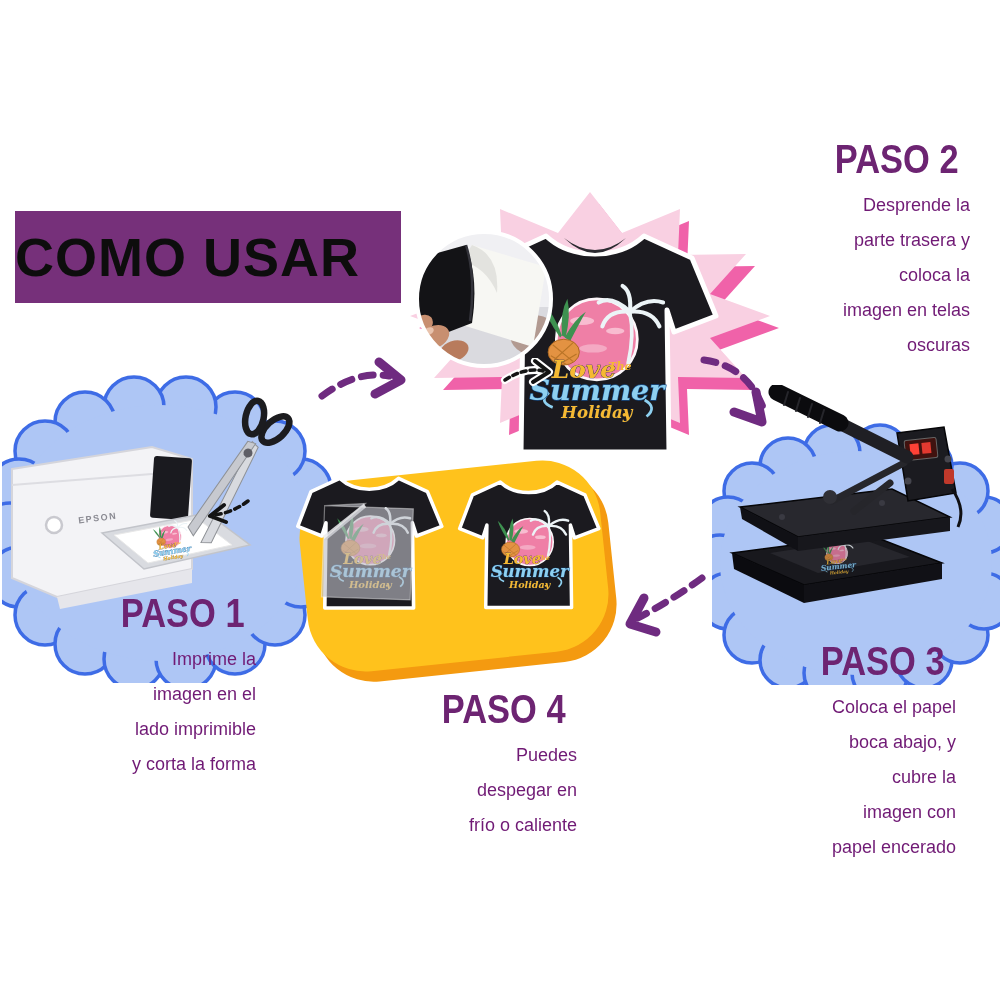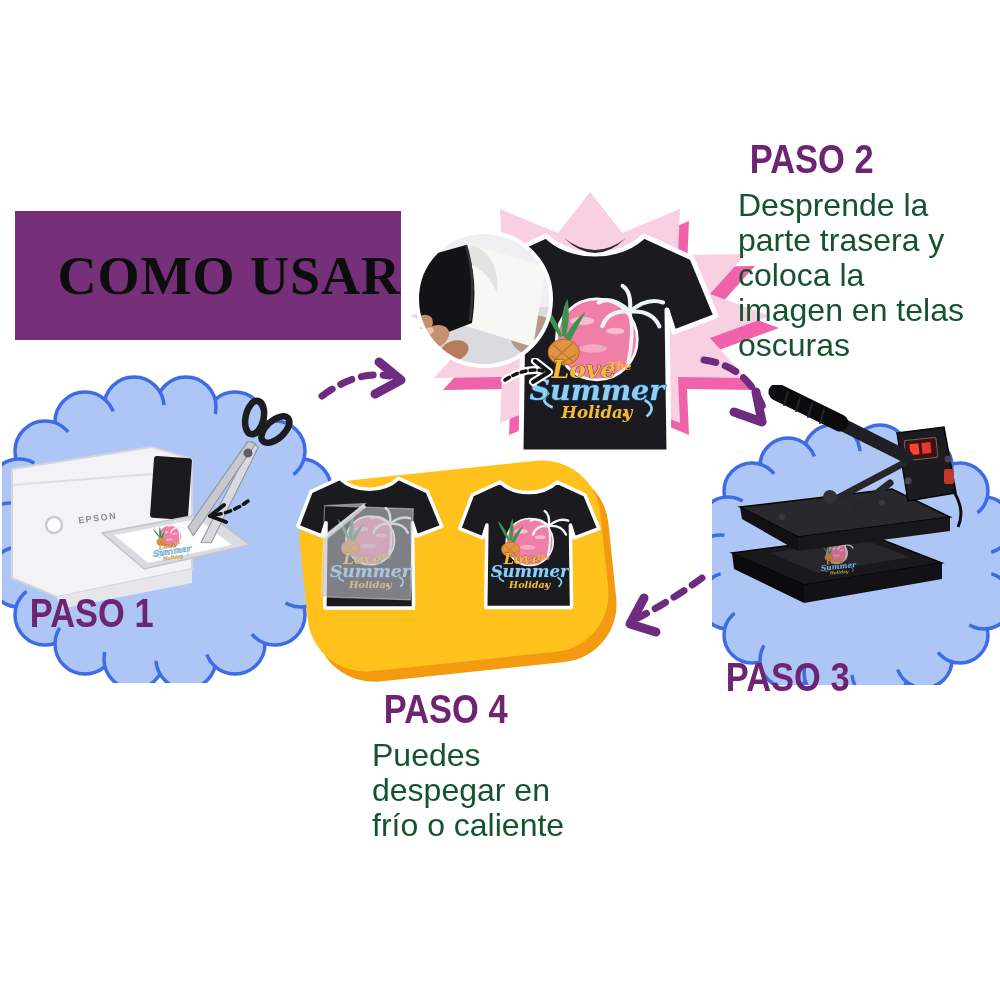--- a/index.html
+++ b/index.html
@@ -1,25 +1,25 @@
 <!DOCTYPE html>
 <html><head>
 <meta charset="utf-8">
 <style>
   html,body{margin:0;padding:0;}
   body{width:1000px;height:1000px;position:relative;background:#ffffff;overflow:hidden;
        font-family:"Liberation Sans", sans-serif;}
   .abs{position:absolute;}
-  .banner{left:15px;top:211px;width:386px;height:129px;background:#76307A;
-          display:flex;align-items:center;justify-content:flex-end;font-family:Liberation Serif, serif;}
+  .banner{left:15px;top:211px;width:386px;height:92px;background:#76307A;
+          display:flex;align-items:center;justify-content:flex-start;}
   .banner-title{font-size:54px;font-weight:800;color:#0d0d0d;letter-spacing:1px;}
-  .step{position:absolute;text-align:left;}
+  .step{position:absolute;text-align:right;}
   .step-heading{display:inline-block;font-size:41px;font-weight:800;color:#6D2472;
                 transform:scaleX(0.84);transform-origin:center;line-height:1.05;}
-  .step-desc{font-size:32px;line-height:35px;color:#14532d;white-space:pre-line;margin-top:7px;}
+  .step-desc{font-size:18px;line-height:35px;color:#701a75;white-space:pre-line;margin-top:7px;}
   .step--p4 .step-desc{}
   svg{display:block;}
   .design-script{font-family:"DejaVu Serif", serif;font-style:italic;font-weight:bold;
                  text-anchor:middle;paint-order:stroke;}
 </style>
 </head>
 <body>
 
 <svg class="abs" width="0" height="0" aria-hidden="true">
   <defs>
@@ -249,30 +249,39 @@
 
 <svg class="abs" style="left:497px;top:358px;" width="60" height="30" viewBox="0 0 60 30" fill="none" stroke-linecap="round" stroke-linejoin="round">
   <path d="M8,22 Q28,9 46,13" stroke="#FFFFFF" stroke-width="8"></path>
   <path d="M38,3 L52,14 L36,24" stroke="#FFFFFF" stroke-width="8"></path>
   <path d="M8,22 Q28,9 46,13" stroke="#141414" stroke-width="3.5" stroke-dasharray="5 4"></path>
   <path d="M38,3 L52,14 L36,24" stroke="#141414" stroke-width="4"></path>
 </svg>
 
 <div class="step" style="left:18px;top:592px;width:238px;">
   <div class="step-heading">PASO 1</div>
+  <div class="step-desc">Imprime la
+imagen en el
+lado imprimible
+y corta la forma</div>
 </div>
 <div class="step" style="left:738px;top:138px;width:232px;">
   <div class="step-heading">PASO 2</div>
   <div class="step-desc">Desprende la
 parte trasera y
 coloca la
 imagen en telas
 oscuras</div>
 </div>
-<div class="step" style="left:714px;top:656px;width:242px;">
+<div class="step" style="left:714px;top:640px;width:242px;">
   <div class="step-heading">PASO 3</div>
+  <div class="step-desc">Coloca el papel
+boca abajo, y
+cubre la
+imagen con
+papel encerado</div>
 </div>
 <div class="step step--p4" style="left:372px;top:688px;width:205px;">
   <div class="step-heading">PASO 4</div>
   <div class="step-desc">Puedes
 despegar en
 frío o caliente</div>
 </div>
 
 </body></html>

